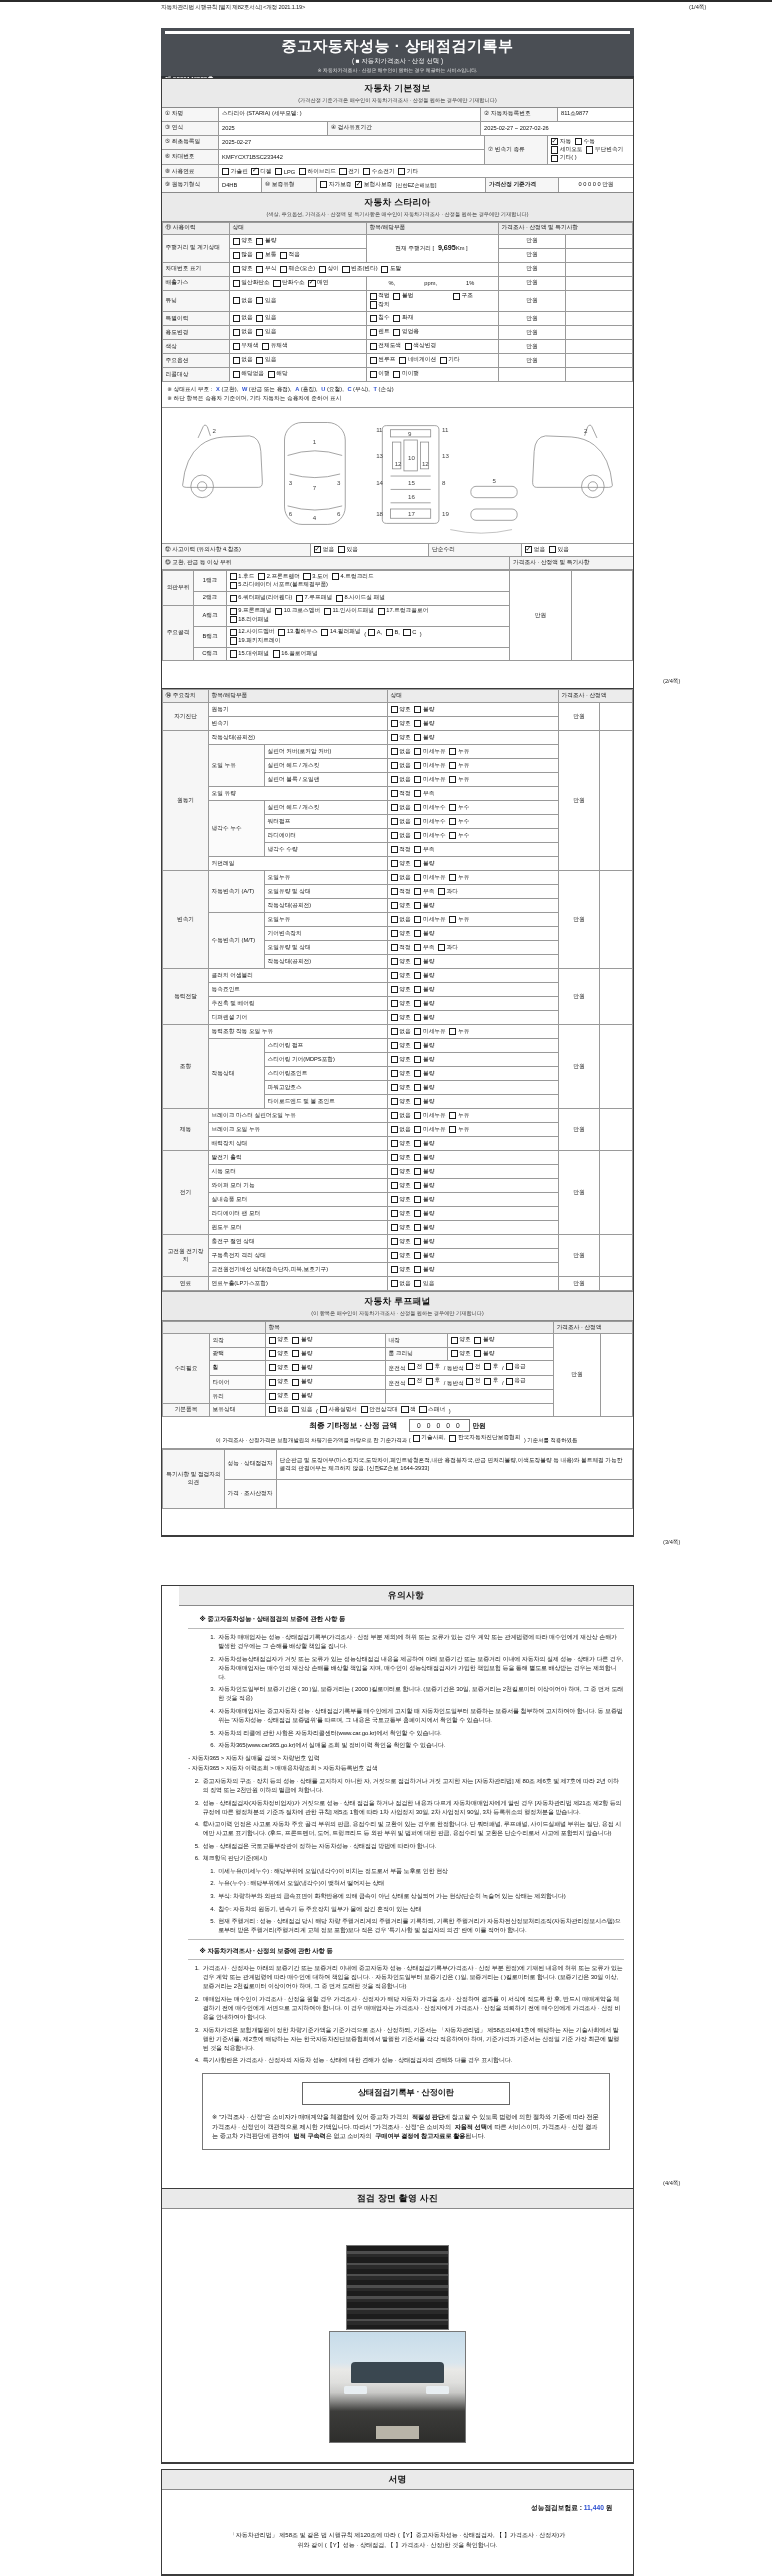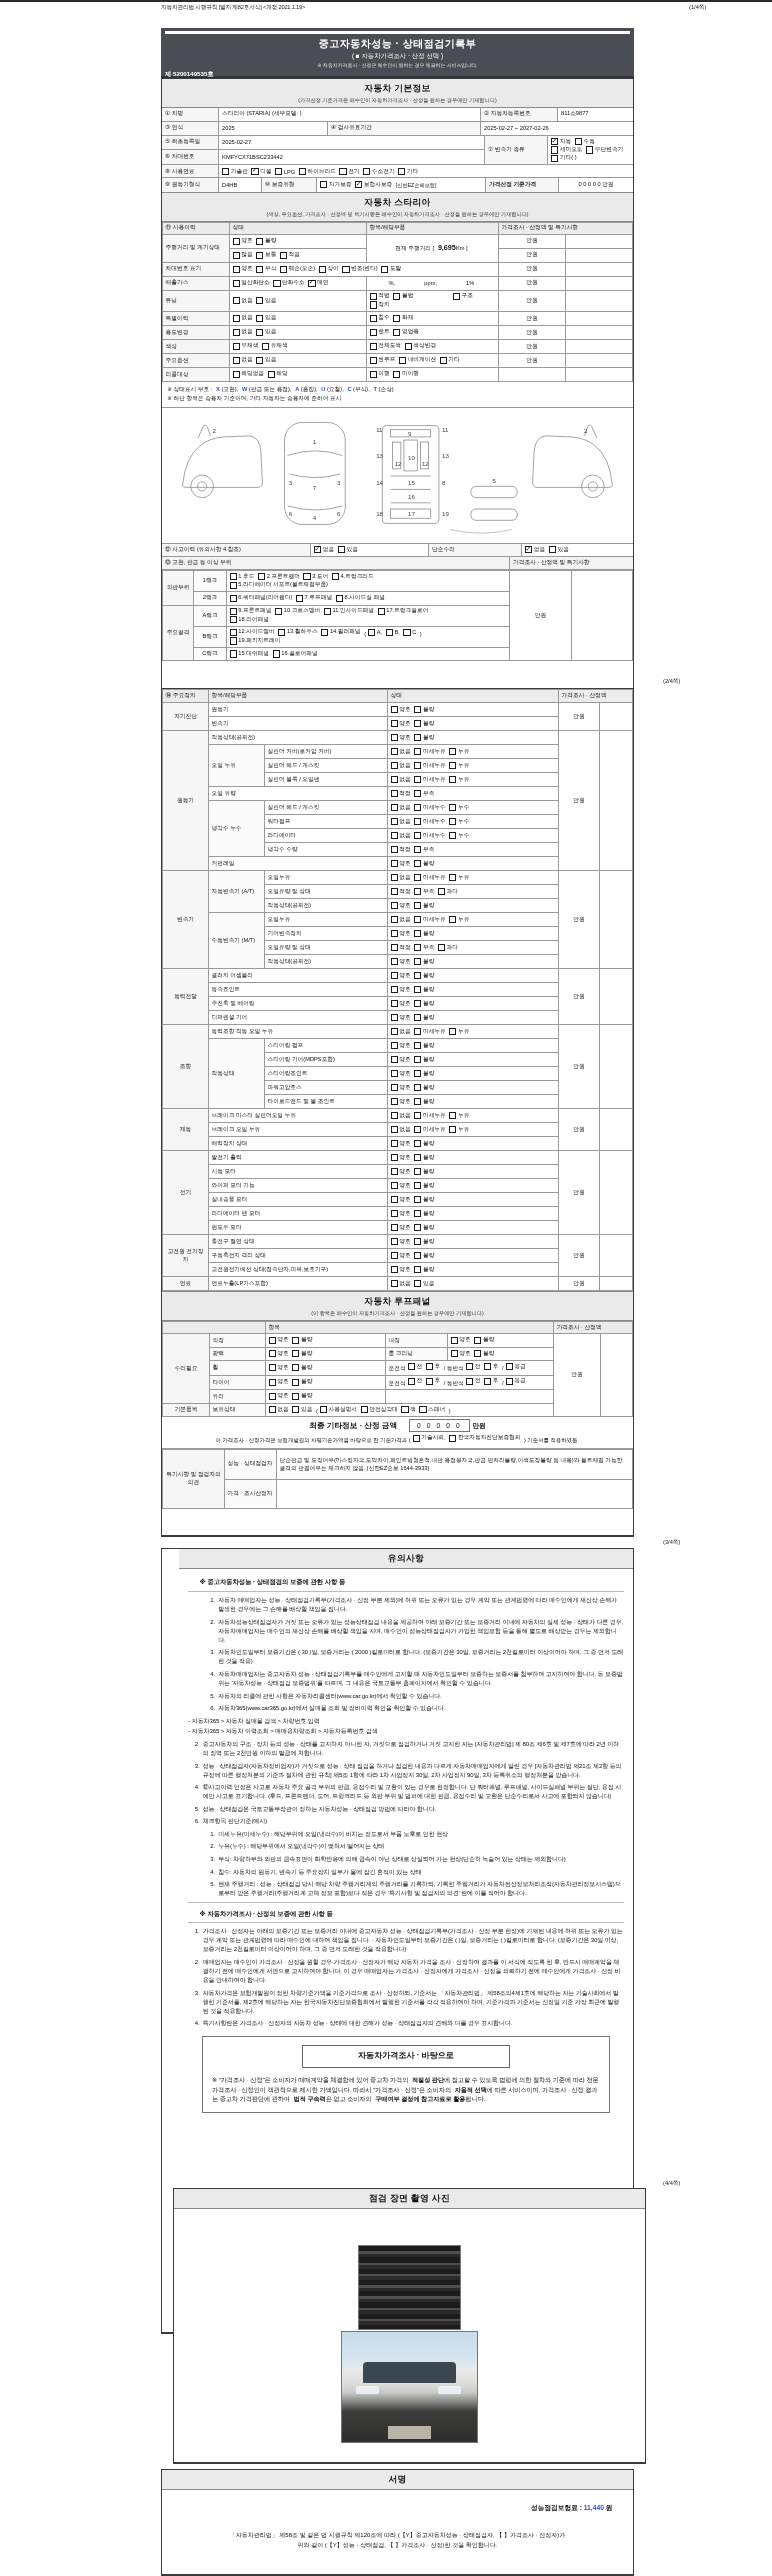--- a/index.html
+++ b/index.html
@@ -6,30 +6,30 @@
   body{width:773px;height:2576px;background:#fdfdfd;font-family:"Liberation Sans","DejaVu Sans",sans-serif;color:#111;position:relative;overflow:hidden;}
   .page{position:absolute;inset:0;background:#fff;}
   .topline{position:absolute;top:0;left:0;width:773px;height:1.5px;background:#2b2b2b;}
   .meta{position:absolute;top:3.6px;left:161px;font-size:5.7px;color:#222;letter-spacing:-0.2px;}
   .pagemark{position:absolute;font-size:5.7px;color:#222;}
   .pm1{top:3.6px;left:689px;} .pm2{top:678px;left:663px;} .pm3{top:1539px;left:663px;} .pm4{top:2180px;left:663px;}
 
   
   .darkbox{position:absolute;left:161px;top:28px;width:473px;height:50px;background:#4a4e54;box-sizing:border-box;color:#fff;border-bottom:2.1px solid #2e3135;}
   .darkbox .strip{height:3.1px;background:#fff;margin:2.6px 3.6px 3.1px 3.6px;}
-  .db-title{text-align:center;font-size:10px;font-weight:bold;letter-spacing:0.5px;}
+  .db-title{text-align:center;font-size:15px;font-weight:bold;letter-spacing:0.5px;}
   .db-select{text-align:center;font-size:6.4px;margin-top:1.5px;}
   .db-note{text-align:center;font-size:4.9px;margin-top:1px;color:#e8e8e8;}
   .db-docno{font-size:6.2px;font-weight:bold;margin:2.1px 0 0 4.1px;}
 
   .sheet{position:absolute;left:161px;width:473px;background:#fff;border:1px solid #3c3c3c;border-bottom-width:2.6px;box-sizing:border-box;overflow:hidden;}
   .sheet1{top:78px;height:706px;}
   .sheet2{top:688px;height:849px;}
-  .sheet3{top:1548px;height:786px;padding-left:17px;}
-  .sheet4{top:2188px;height:276px;margin-left:12px;}
+  .sheet3{top:1585px;height:786px;padding-left:17px;}
+  .sheet4{top:2188px;height:276px;}
   .sheet5{top:2469px;height:107px;}
 
   .band{background:#eaeaea;border-bottom:0.5px solid #8a8a8a;text-align:center;padding:4.1px 0 3.1px;}
   .band .bt{font-size:8.8px;font-weight:bold;letter-spacing:0.3px;}
   .band .bs{font-size:5.2px;margin-top:1.5px;color:#333;}
 
   table{border-collapse:collapse;width:100%;table-layout:fixed;}
   td{border:0.5px solid #9a9a9a;font-size:5.7px;padding:1.5px 2.6px;vertical-align:middle;color:#111;word-break:break-all;}
   tr.hdr td,.hd{background:#ececec;}
   .lab{background:#f6f6f6;}
@@ -1404,21 +1404,21 @@
           <div class="ntc-item ">
             <span class="no">3.</span>
             <span>자동차가격은 보험개발원이 정한 차량기준가액을 기준가격으로 조사 · 산정하되, 기준서는 「자동차관리법」 제58조의4제1호에 해당하는 자는 기술사회에서 발행한 기준서를, 제2호에 해당하는 자는 한국자동차진단보증협회에서 발행한 기준서를 각각 적용하여야 하며, 기준가격과 기준서는 산정일 기준 가장 최근에 발행된 것을 적용합니다.</span>
           </div>
           <div class="ntc-item ">
             <span class="no">4.</span>
             <span>특기사항란은 가격조사 · 산정자의 자동차 성능 · 상태에 대한 견해가 성능 · 상태점검자의 견해와 다를 경우 표시합니다.</span>
           </div>
         </div>
       <div class="infobox">
-        <div class="infobox-title">자동차가격조사 · 바탕으로</div>
+        <div class="infobox-title">상태점검기록부 · 산정이란</div>
         <div class="infobox-text"><span style="margin-right: 2.1px;">※ "가격조사 · 산정"은 소비자가 매매계약을 체결함에 있어 중고차 가격의 </span><span class="bseg">적절성 판단</span><span style="margin-right: 2.1px;">에 참고할 수 있도록 법령에 의한 절차와 기준에 따라 전문 가격조사 · 산정인이 객관적으로 제시한 가액입니다. 따라서 "가격조사 · 산정"은 소비자의 </span><span class="bseg">자율적 선택</span><span style="margin-right: 2.1px;">에 따른 서비스이며, 가격조사 · 산정 결과는 중고차 가격판단에 관하여 </span><span class="bseg">법적 구속력</span><span style="margin-right: 2.1px;">은 없고 소비자의 </span><span class="bseg">구매여부 결정에 참고자료로 활용</span><span style="margin-right: 2.1px;">됩니다.</span></div>
       </div>
     </div>
   </div>
 
   <div class="sheet sheet4">
     <div class="band">
       <div class="bt">점검 장면 촬영 사진</div>
     </div>
     <div class="photo1"></div>

